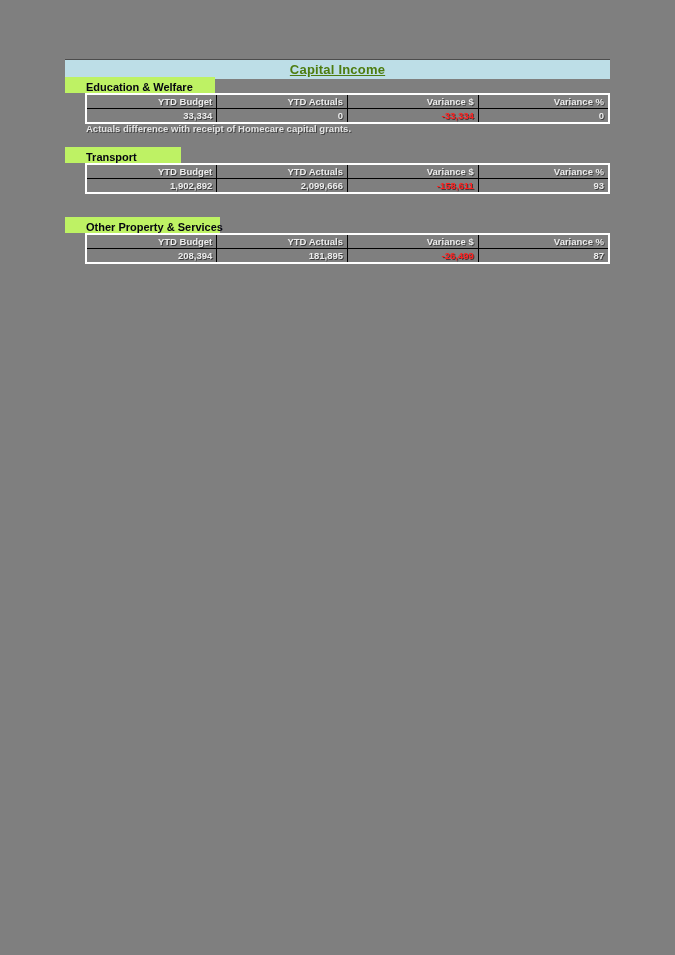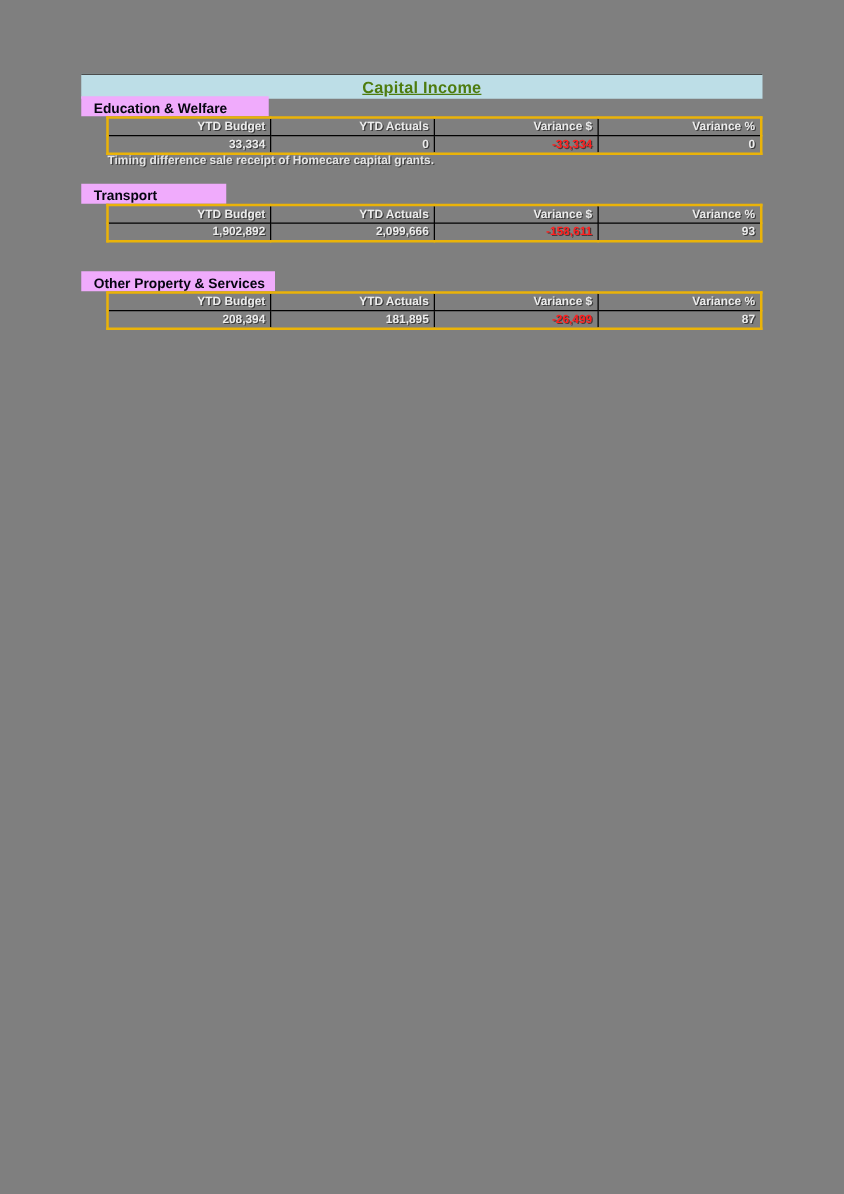--- a/index.html
+++ b/index.html
@@ -31,42 +31,42 @@
     font-weight: bold;
     text-decoration: underline;
     color: #4d7c0f;
     line-height: 19px;
     letter-spacing: 0.2px;
   }
   .section-header {
     position: absolute;
     left: 65px;
     height: 16px;
-    background: #f0abfc;
-    padding-left: 10px;
+    background: #bef264;
+    padding-left: 21px;
     box-sizing: border-box;
     white-space: nowrap;
   }
   .section-header span {
     font-size: 11px;
     font-weight: bold;
     color: #050510;
     line-height: 16px;
   }
   .sh1 { top: 77px;  width: 150px; }
   .sh2 { top: 147px; width: 116px; }
   .sh3 { top: 217px; width: 155px; }
 
   .data-table {
     position: absolute;
     left: 85px;
     width: 525px;
     border-collapse: collapse;
     table-layout: fixed;
-    border: 2px solid #eab308;
+    border: 2px solid #ffffff;
   }
   .t1 { top: 93px; }
   .t2 { top: 163px; }
   .t3 { top: 233px; }
   .data-table th, .data-table td {
     border: 1px solid #000;
     height: 13px;
     font-size: 9.5px;
     font-weight: bold;
     text-align: right;
@@ -128,21 +128,21 @@
     </thead>
     <tbody>
       <tr>
         <td>33,334</td>
         <td>0</td>
         <td class="neg">-33,334</td>
         <td>0</td>
       </tr>
     </tbody>
   </table>
-  <div class="note n1">Timing difference sale receipt of Homecare capital grants.</div>
+  <div class="note n1">Actuals difference with receipt of Homecare capital grants.</div>
 
   <div class="section-header sh2">
     <span>Transport</span>
   </div>
   <table class="data-table t2">
     <thead>
       <tr>
         <th>YTD Budget</th>
         <th>YTD Actuals</th>
         <th>Variance $</th>

